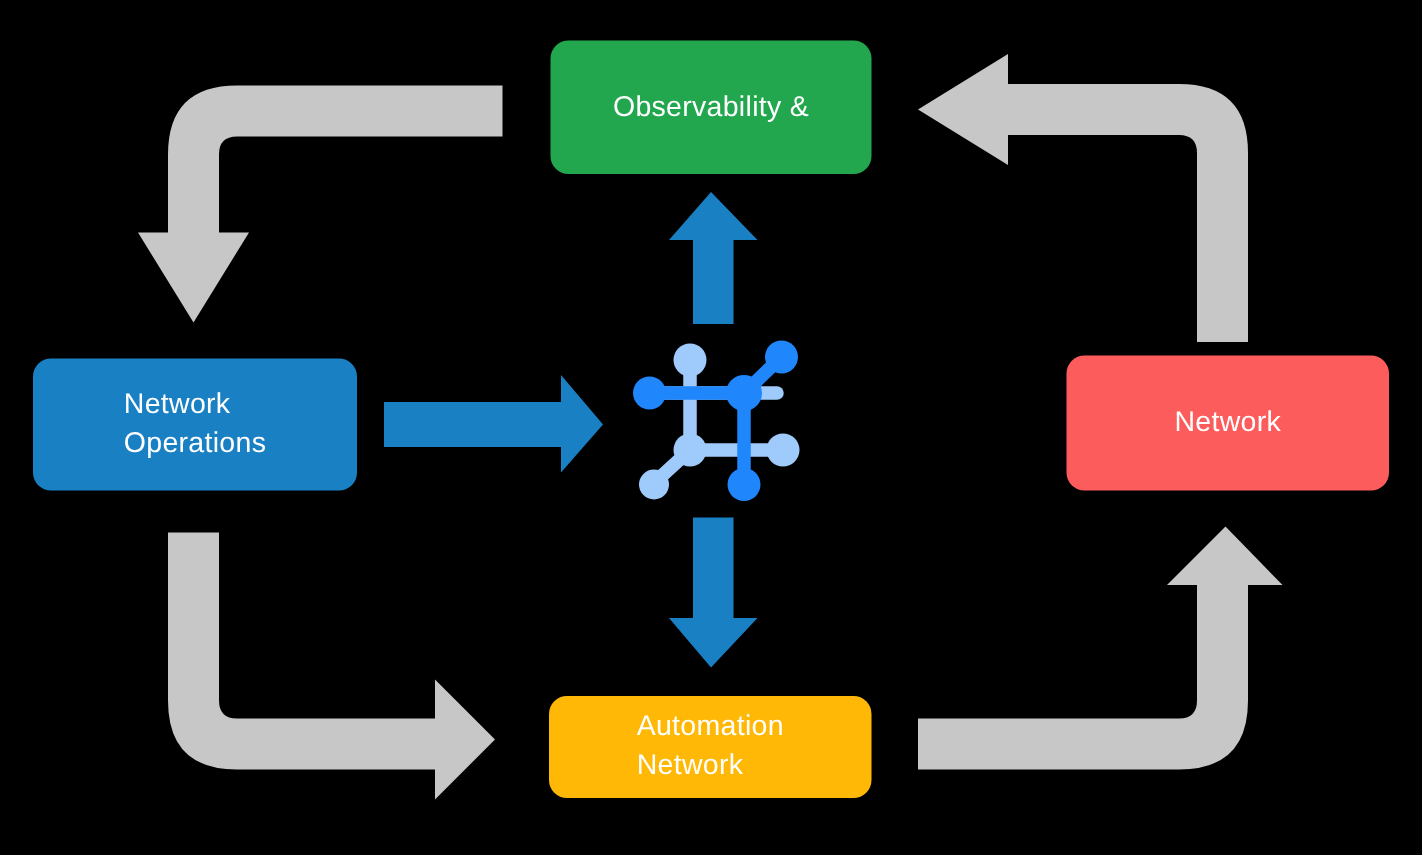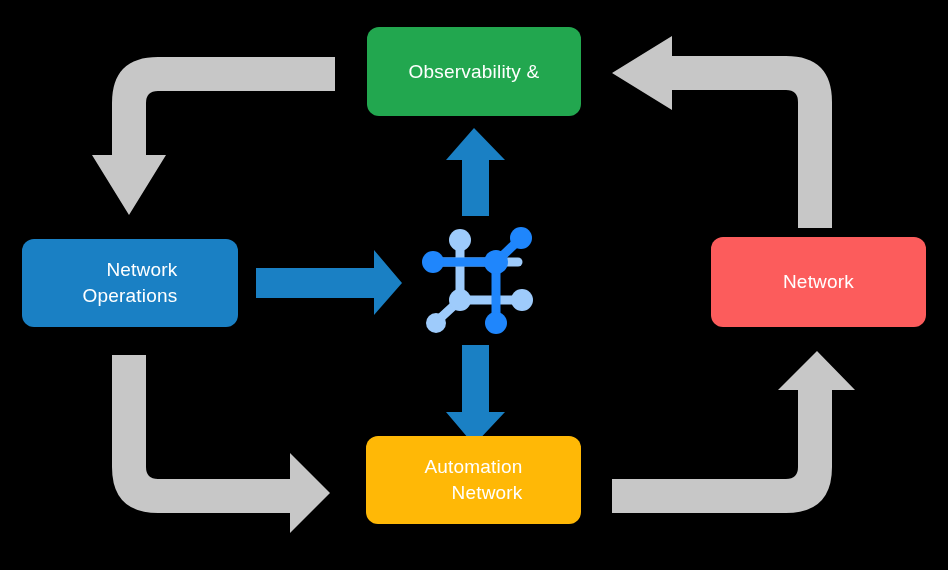--- a/index.html
+++ b/index.html
@@ -14,41 +14,41 @@
     background: #000000;
     overflow: hidden;
     font-family: "Liberation Sans", sans-serif;
   }
   .node-box {
     position: absolute;
     border-radius: 12px;
     display: flex;
     align-items: center;
     justify-content: center;
-    text-align: right;
+    text-align: left;
     color: #ffffff;
     font-size: 19px;
     line-height: 1.35;
     font-weight: 400;
     letter-spacing: 0.2px;
     box-sizing: border-box;
     padding: 4px 10px;
   }
   .node-box span { display: block; }
   #box-observability {
     left: 367px; top: 27px; width: 214px; height: 89px;
   }
   #box-network-operations {
     left: 22px; top: 239px; width: 216px; height: 88px;
   }
   #box-network-infrastructure {
     left: 711px; top: 237px; width: 215px; height: 90px;
   }
   #box-automation {
-    left: 366px; top: 436px; width: 215px; height: 88px;
+    left: 366px; top: 464px; width: 215px; height: 68px;
   }
   svg.layer {
     position: absolute;
     left: 0; top: 0;
     width: 948px;
     height: 570px;
     pointer-events: none;
   }
 </style>
 </head>

